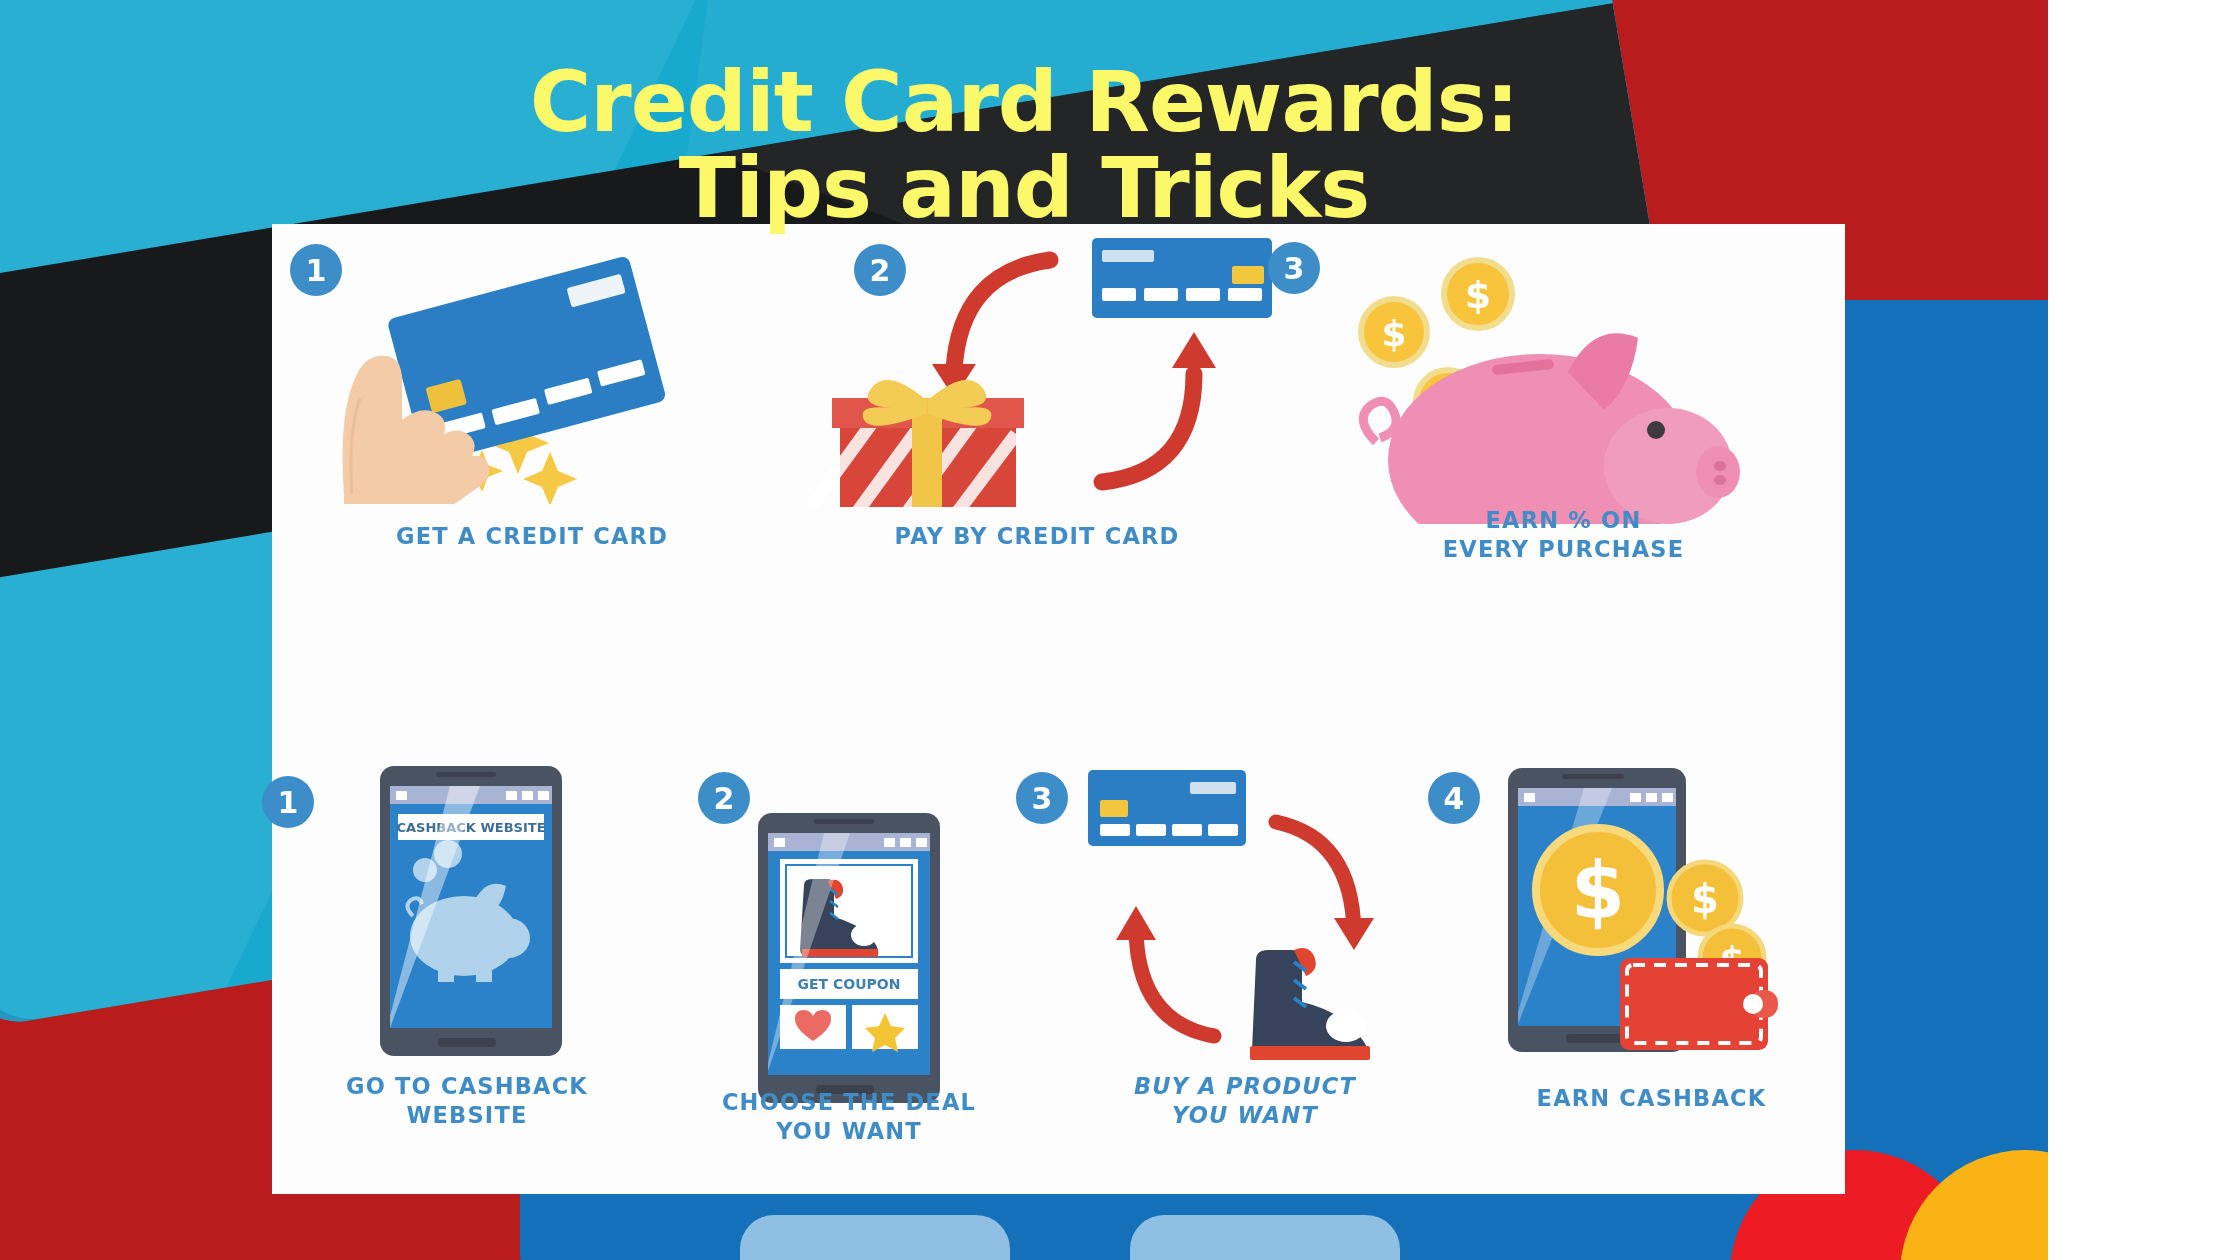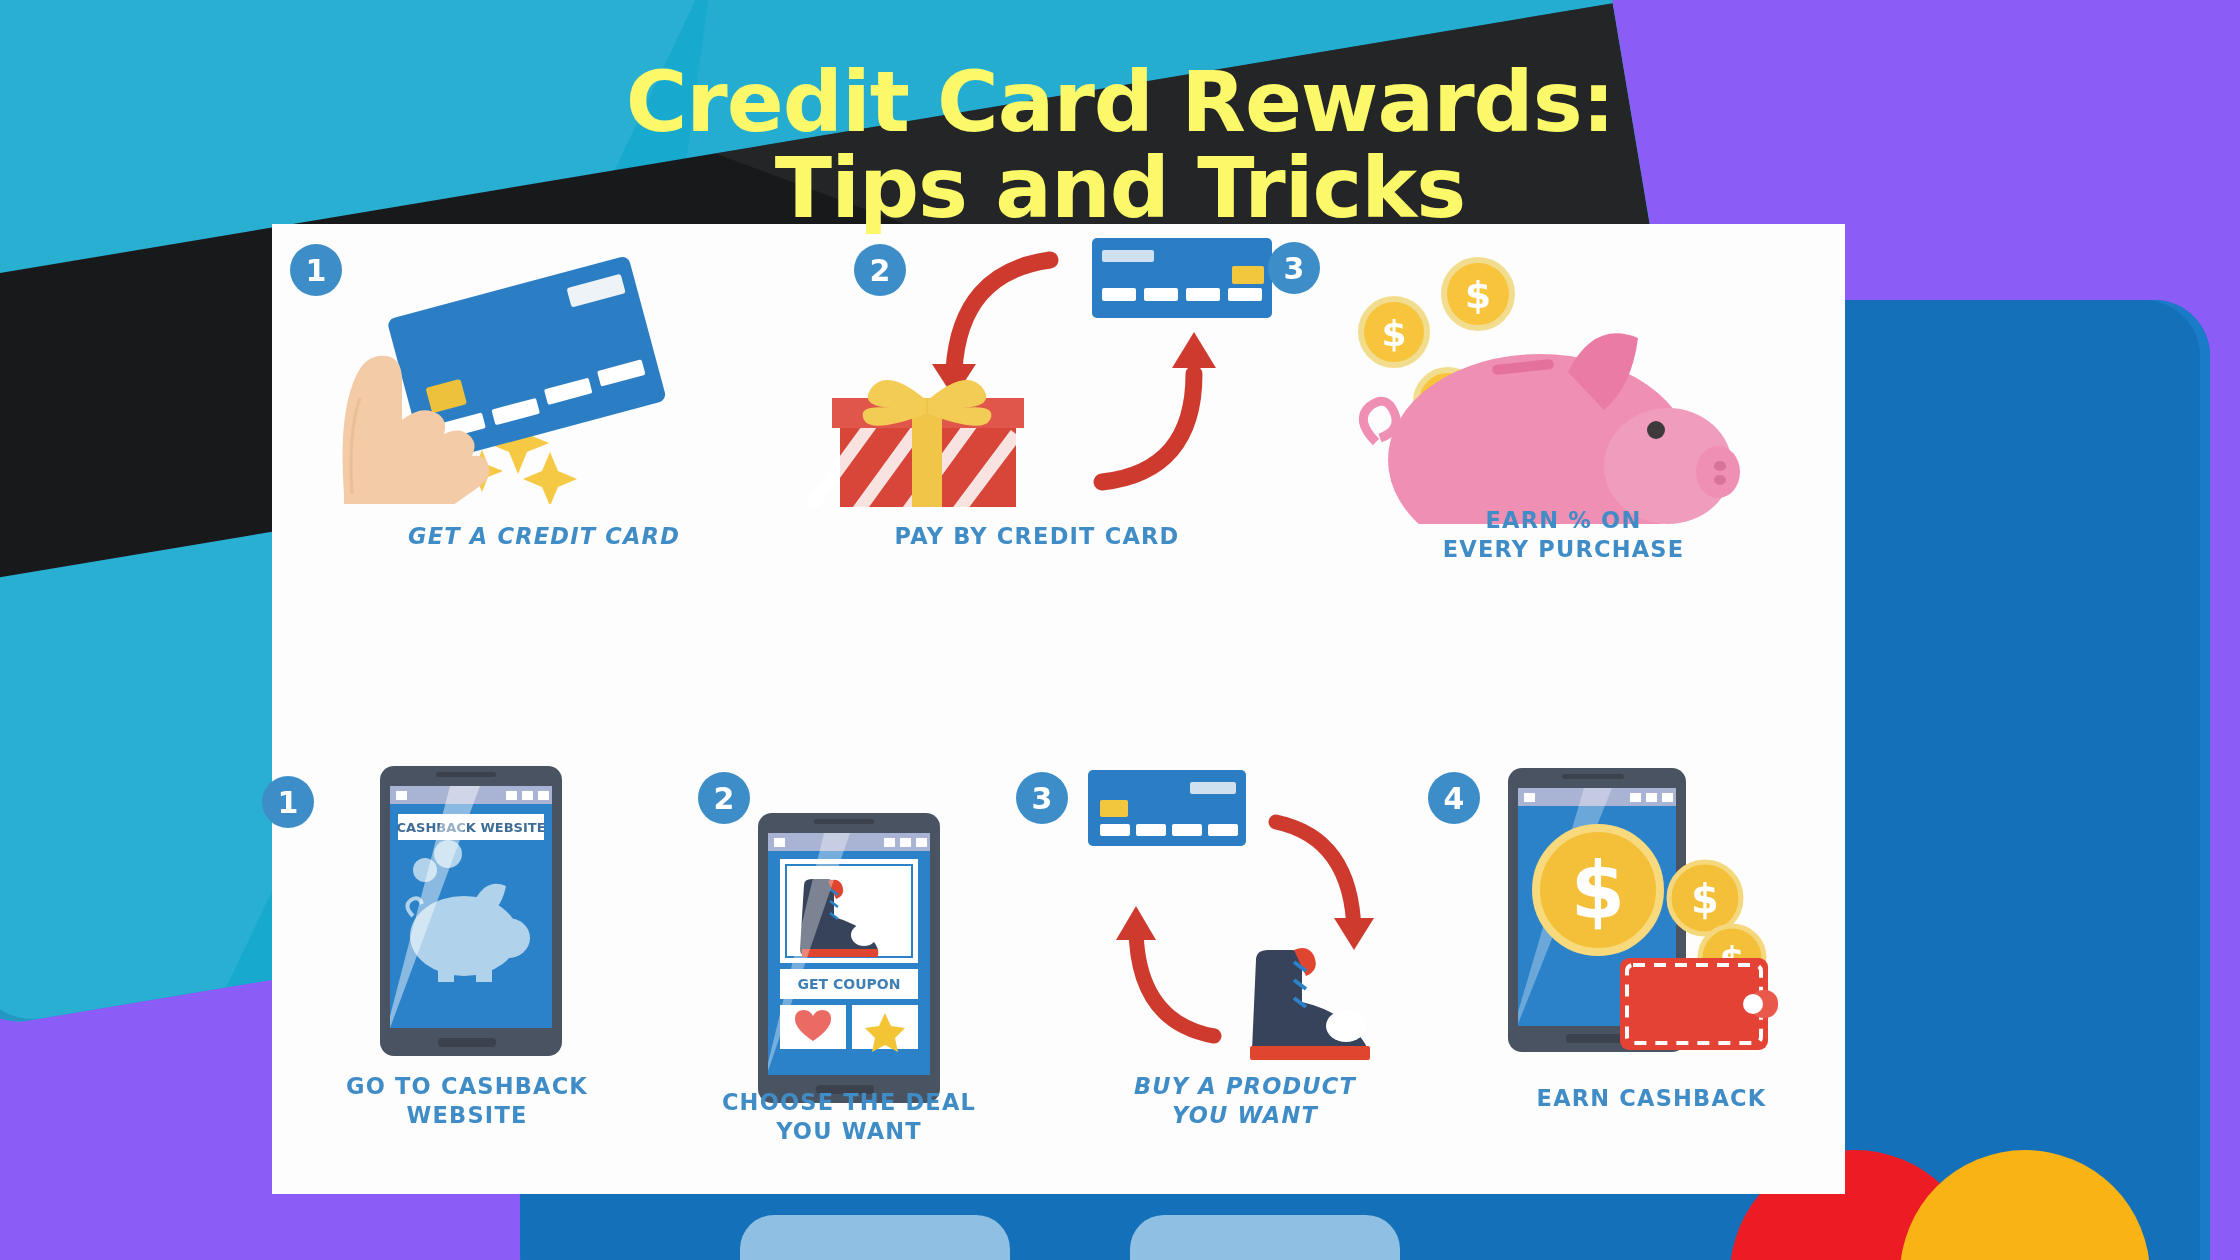--- a/index.html
+++ b/index.html
@@ -1,19 +1,19 @@
 <!DOCTYPE html>
 <html><head>
 <meta charset="utf-8">
 <style>
   html,body{margin:0;padding:0;background:#ffffff;}
   body{width:2240px;height:1260px;overflow:hidden;position:relative;
        font-family:"Liberation Sans",sans-serif;}
 
-  #stage{position:absolute;inset:0;width:2240px;height:1260px;overflow:hidden;background:#8b5cf6;}
+  #stage{position:absolute;inset:0;width:2048px;height:1260px;overflow:hidden;background:#b91c1c;}
 
   
   .card-back{position:absolute;left:520px;top:300px;width:1690px;height:1010px;
     background:#1470b8;border-radius:56px;transform:rotate(0deg);}
   .card-back-edge{position:absolute;left:520px;top:300px;width:1690px;height:1010px;
     border-radius:56px;box-shadow:inset -10px 0 0 0 #1a7cc8;}
   .card-back .notch{position:absolute;left:-250px;top:180px;width:420px;height:300px;
     background:#ffffff;border-radius:44px;}
   .cb-btn{position:absolute;background:#8fc0e4;border-radius:34px;}
   .cb-btn.b1{left:740px;top:1215px;width:270px;height:90px;}
@@ -123,21 +123,21 @@
 
             <g fill="#f3cba6">
               <path d="M62 250 q-6-80 12-118 q10-22 30-20 q16 2 16 24 l0 40
                        q20-16 36-6 q10 6 6 20 q16-8 26 2 q8 8 2 20
                        q12-2 16 8 q5 12 -8 22 l-48 34 q-18 12 -38 12 l-50 0z"></path>
             </g>
             <path d="M70 250 q-4-62 8-96" stroke="#e4b78f" stroke-width="3" fill="none" opacity=".6"></path>
           </svg>
         </div>
 
-        <div class="caption" style="left:12px;top:298px;font-style:italic;">GET A CREDIT CARD</div>
+        <div class="caption" style="left:0;top:298px;">GET A CREDIT CARD</div>
       </div>
 
       <div class="step" style="left:500px;width:530px;">
         <div class="badge" style="left:82px;top:20px;">2</div>
 
         <div class="art" style="left:30px;top:8px;width:490px;height:275px;">
           <svg width="490" height="275" viewBox="0 0 490 275">
 
             <rect x="290" y="6" width="180" height="80" rx="5" fill="#2b7ec4"></rect>
             <rect x="300" y="18" width="52" height="12" rx="2" fill="#cfe0ef"></rect>

